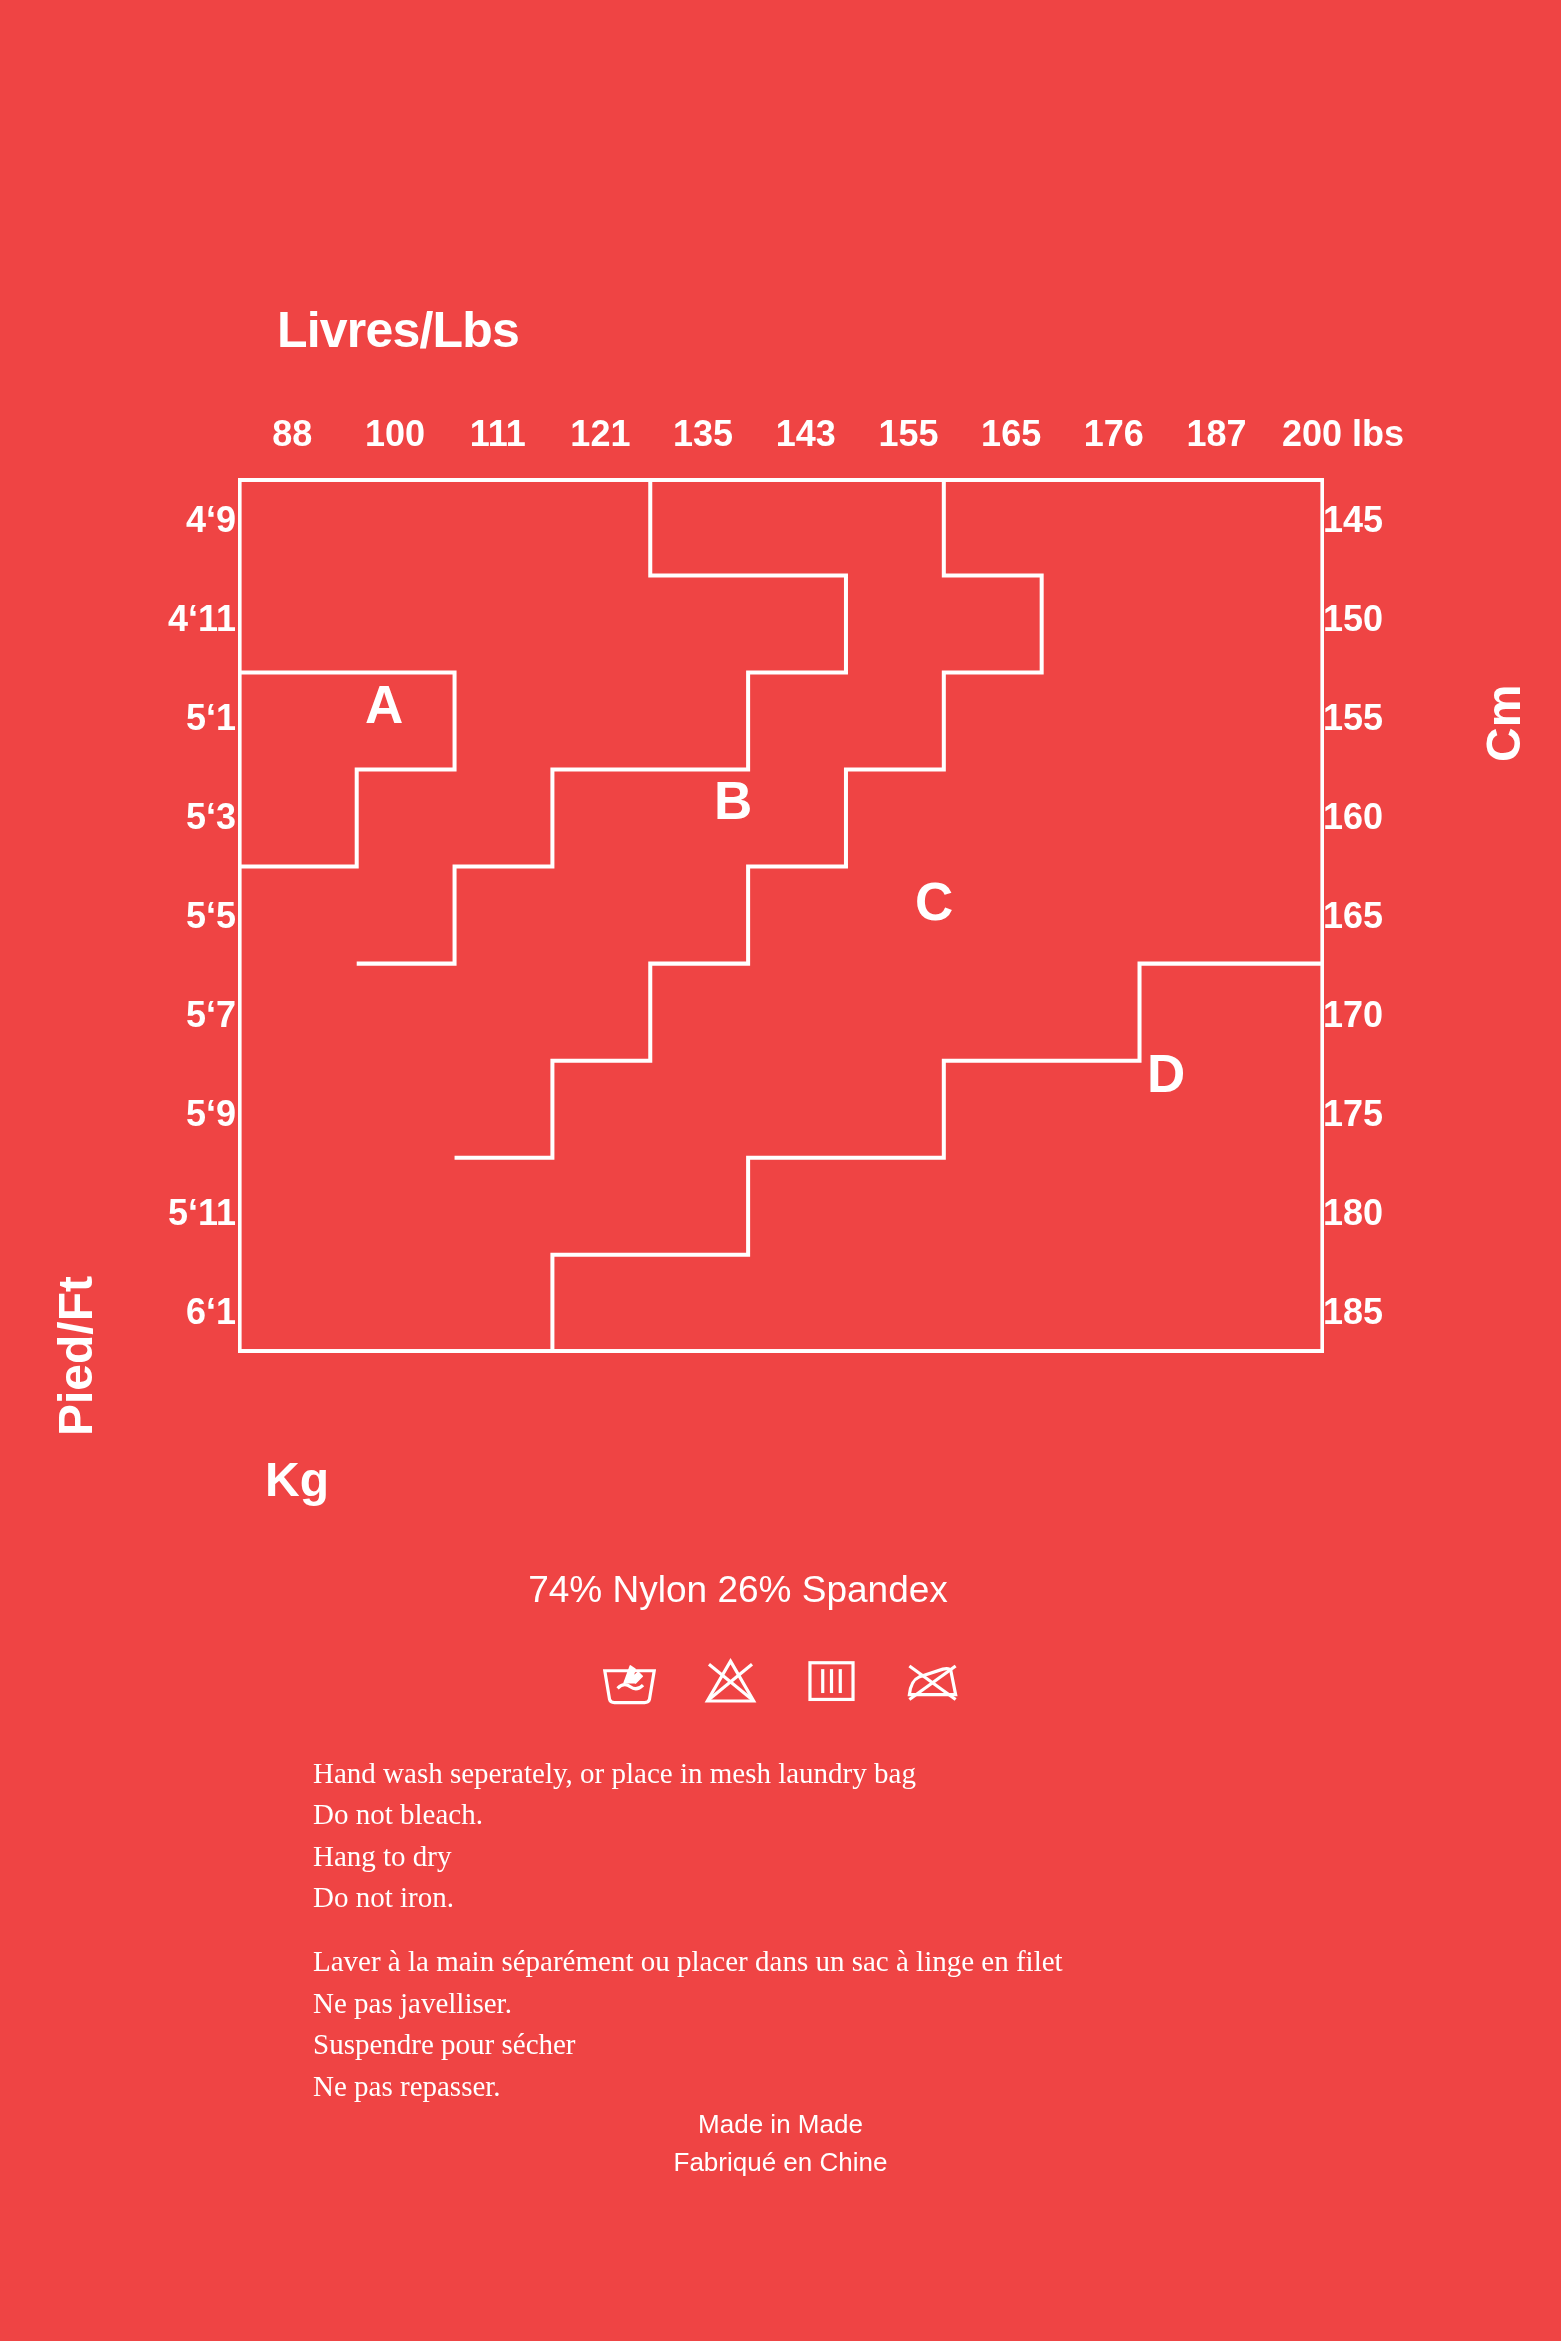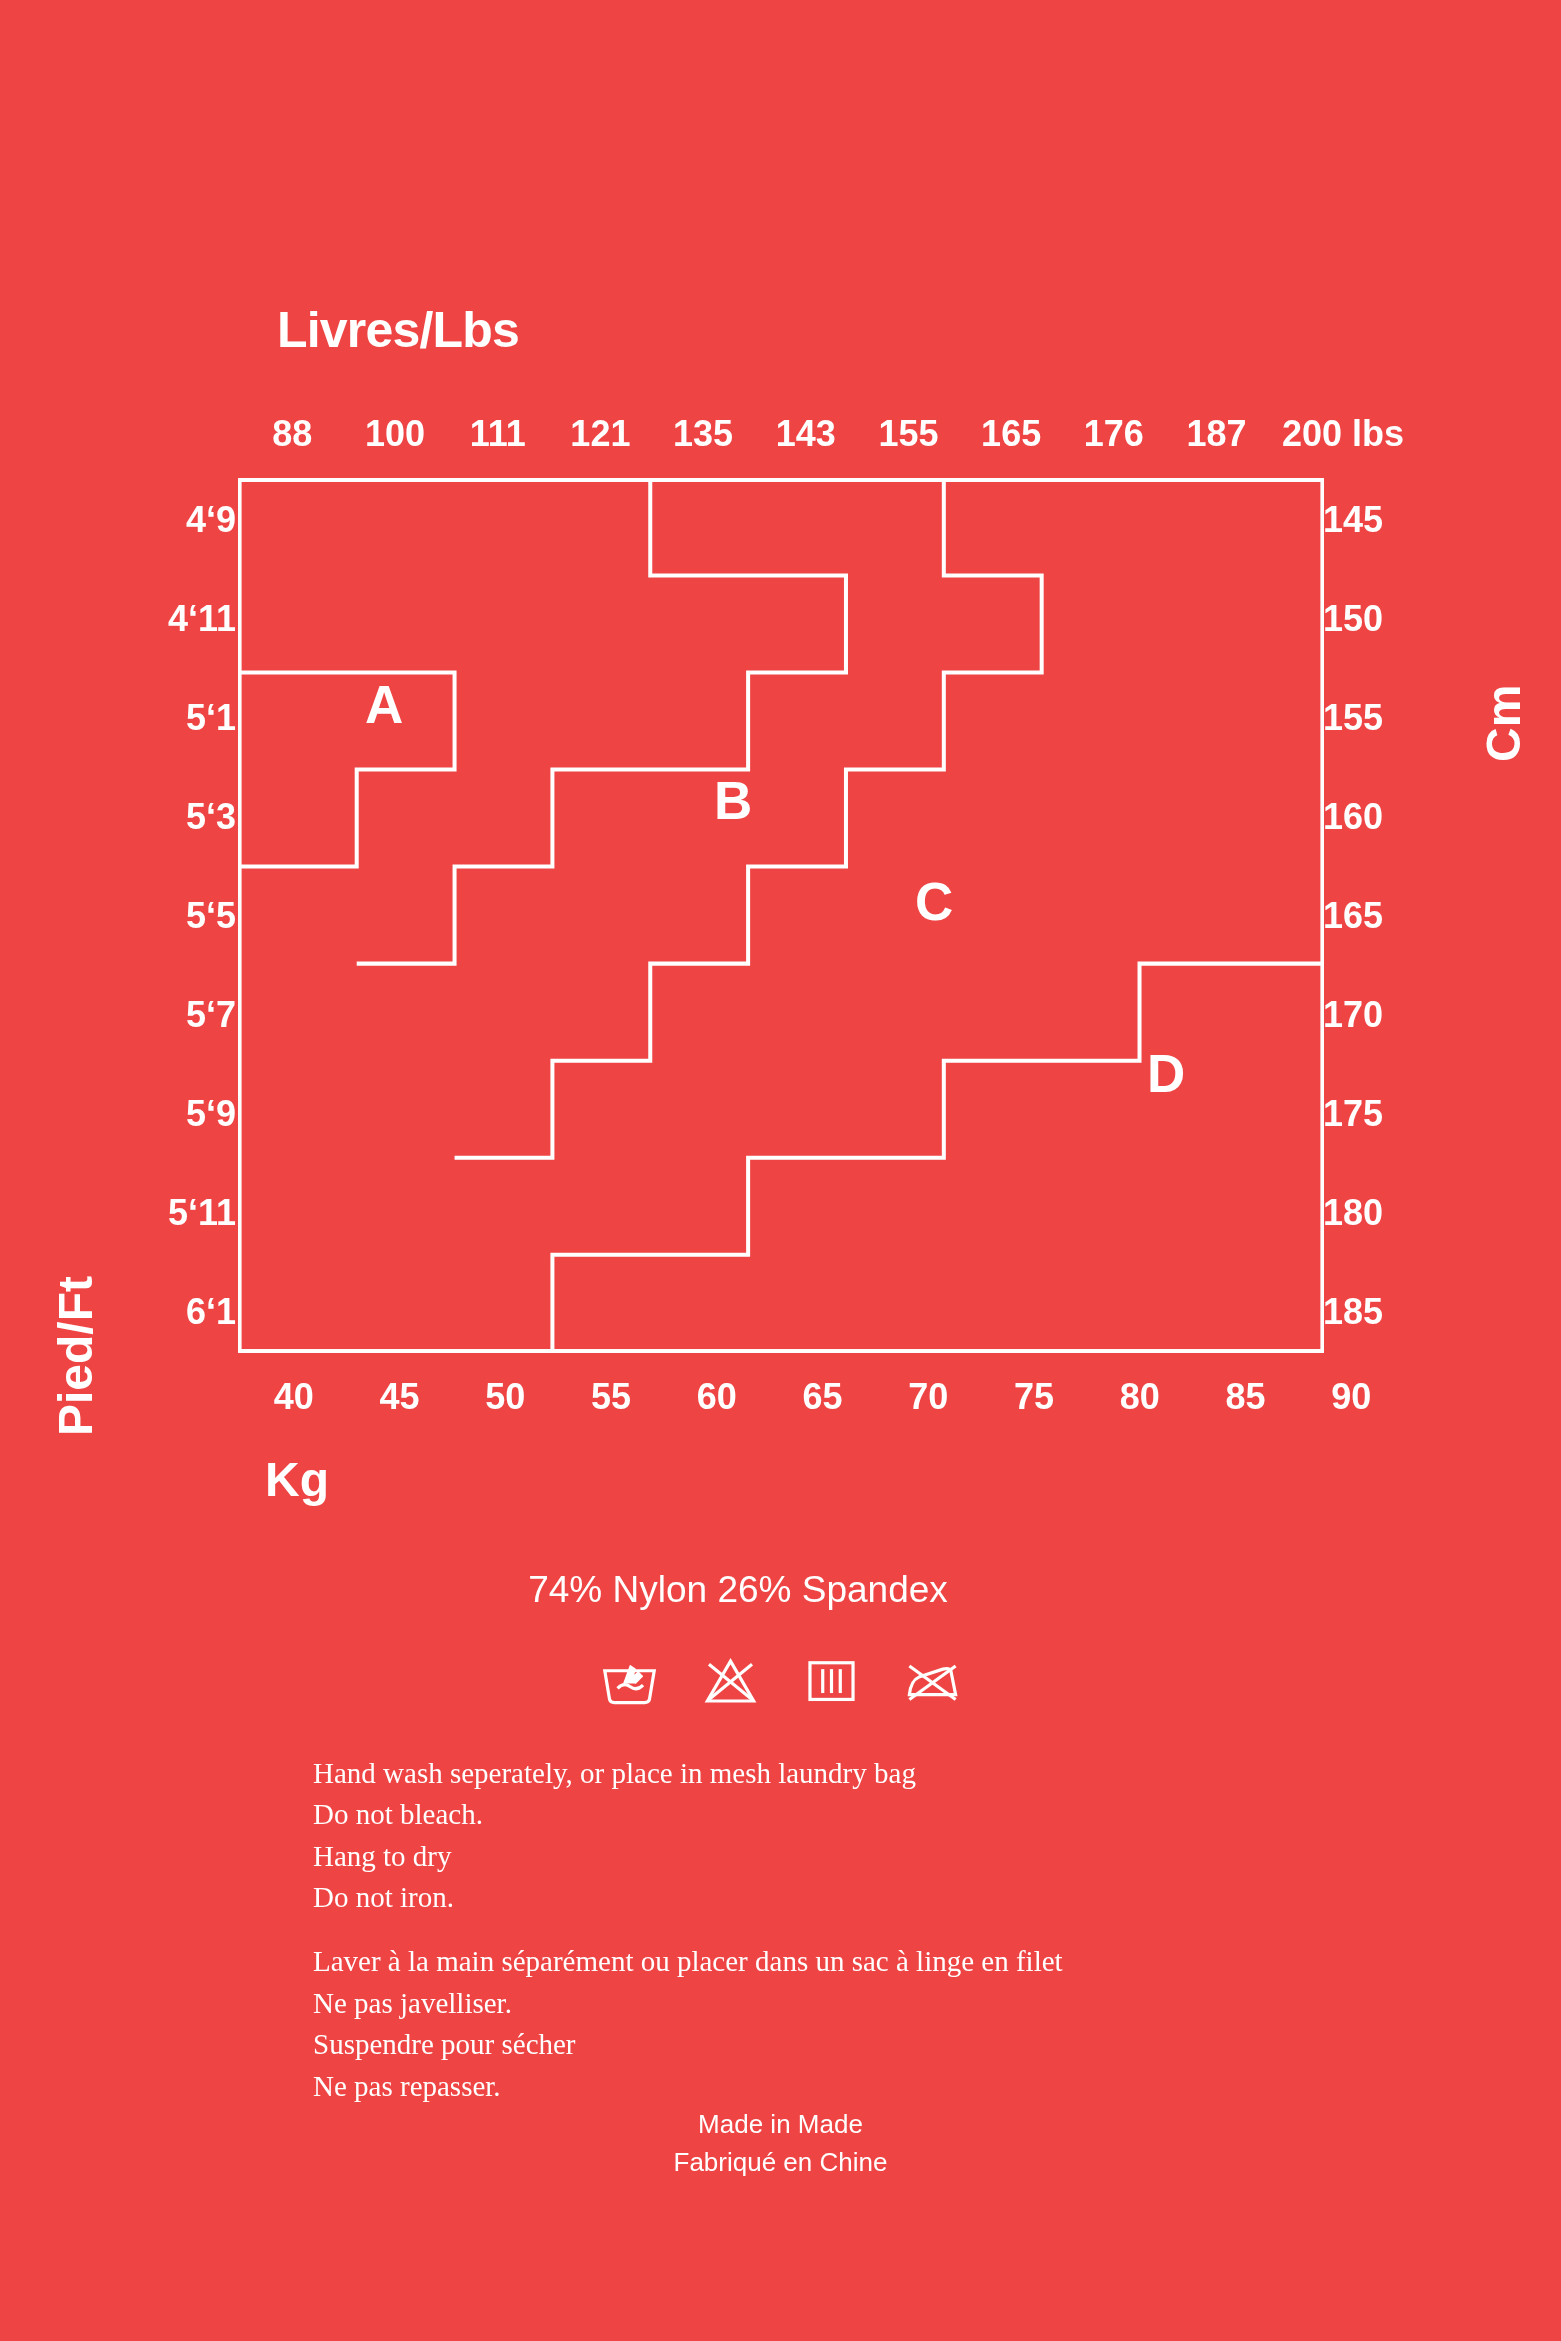--- a/index.html
+++ b/index.html
@@ -234,33 +234,20 @@
 
         <polygon points="2,484 2,1088 392,1088 392,968 270,968 270,847 148,847 148,605 2,605" fill="#ffffff" opacity="0"></polygon>
       </svg>
     </div>
 
     <div class="zone-label" style="left:365px; top:409px;">A</div>
     <div class="zone-label" style="left:714px; top:505px;">B</div>
     <div class="zone-label" style="left:915px; top:606px;">C</div>
     <div class="zone-label" style="left:1147px; top:778px;">D</div>
 
-    <div class="axis-bottom">
-      <span class="tick">40</span>
-      <span class="tick">45</span>
-      <span class="tick">50</span>
-      <span class="tick">55</span>
-      <span class="tick">60</span>
-      <span class="tick">65</span>
-      <span class="tick">70</span>
-      <span class="tick">75</span>
-      <span class="tick">80</span>
-      <span class="tick">85</span>
-      <span class="tick">90</span>
-    </div>
 
     <div class="chart-title-kg">Kg</div>
     <div class="chart-title-cm">Cm</div>
     <div class="chart-title-ft">Pied/Ft</div>
   </div>
 
   <div class="composition">74% Nylon 26% Spandex</div>
 
   <div class="care-icons">
     <span class="icon">

